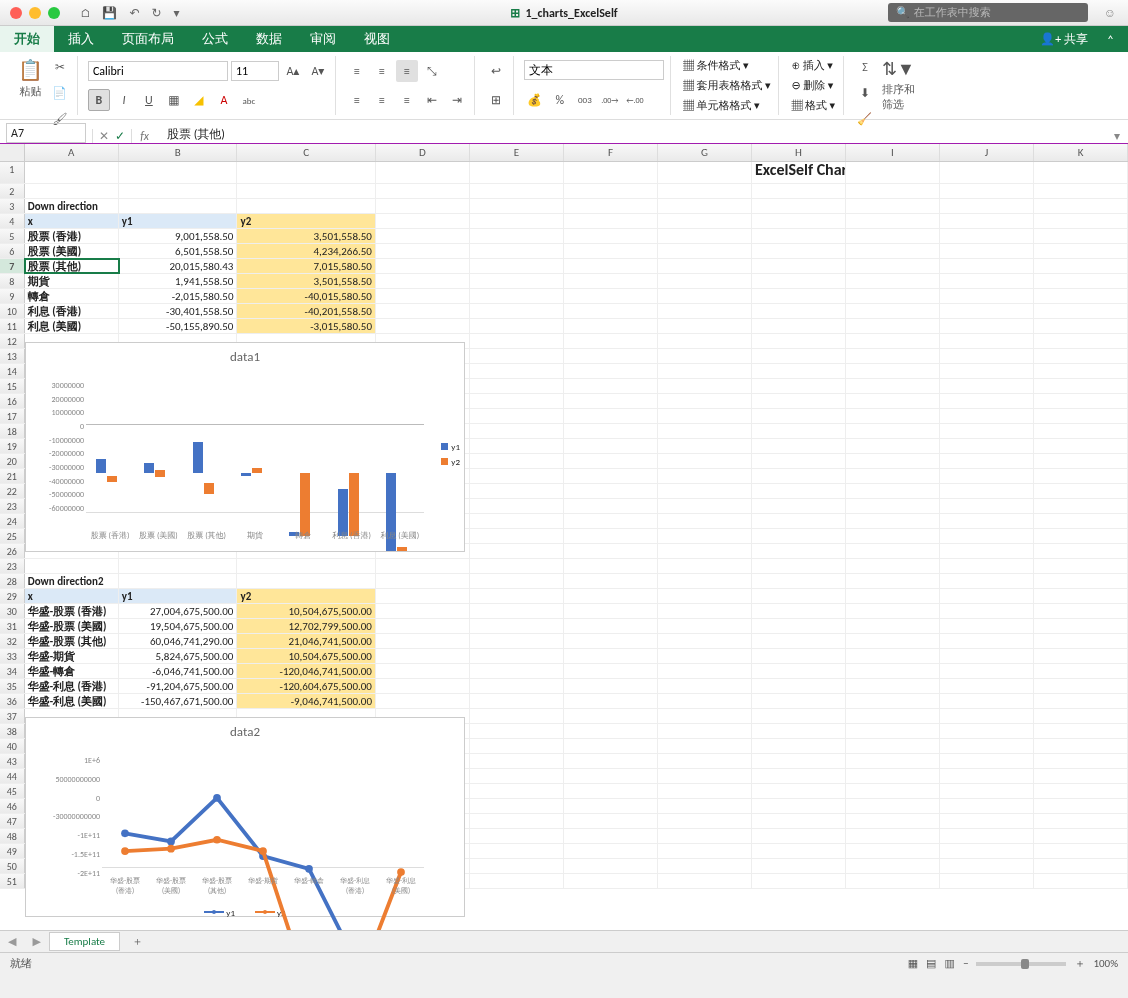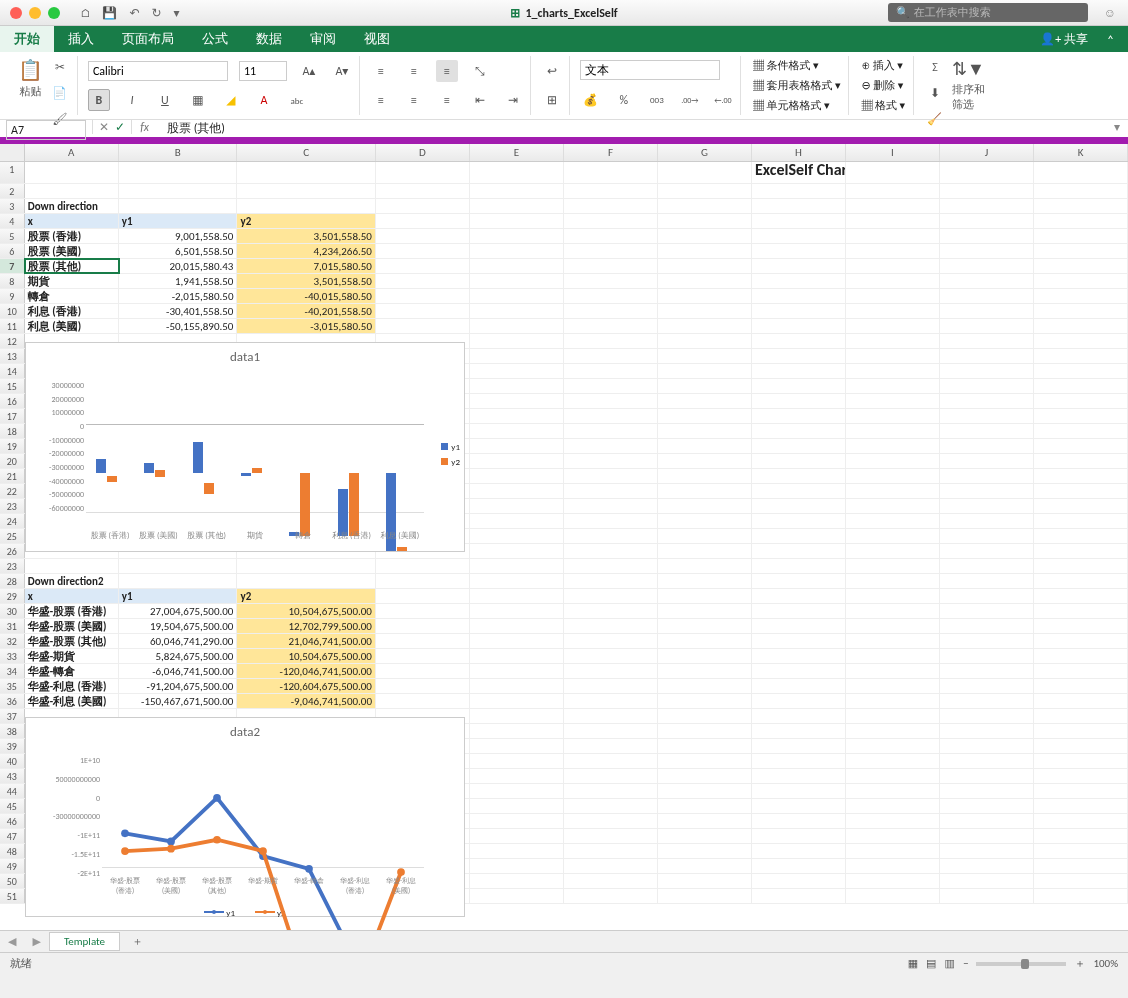--- a/index.html
+++ b/index.html
@@ -10,27 +10,27 @@
 .tred{background:#ff5f57}.tyel{background:#ffbd2e}.tgrn{background:#28c940}
 .tb-icons{display:flex;gap:12px;margin-left:20px;color:#666}
 .doc-title{position:absolute;left:50%;transform:translateX(-50%);display:flex;align-items:center;gap:5px;color:#222;font-weight:600}
 .searchbox{position:absolute;right:40px;background:#666;color:#ccc;border-radius:3px;padding:2px 8px;display:flex;align-items:center;gap:4px;font-size:11px;width:200px}
 .tabs{height:26px;background:#187c48;display:flex;align-items:center;color:#fff;font-size:13px;position:relative}
 .tab{padding:0 14px;height:100%;display:flex;align-items:center;cursor:pointer}
 .tab.active{background:#e8f5ee;color:#187c48;font-weight:600}
 .share{position:absolute;right:40px;color:#fff;font-size:12px}
 .ribbon{height:68px;background:#fff;border-bottom:1px solid #ddd;display:flex;padding:4px 6px;gap:4px}
 .rgroup{border-right:1px solid #e0e0e0;padding:0 6px;display:flex;flex-direction:column;justify-content:space-around}
-.rrow{display:flex;align-items:center;gap:11px}
+.rrow{display:flex;align-items:center;gap:3px}
 .bigbtn{display:flex;flex-direction:column;align-items:center;gap:2px;padding:2px 6px;color:#555;font-size:11px}
 .smbtn{width:22px;height:22px;display:flex;align-items:center;justify-content:center;border:1px solid transparent;border-radius:2px;color:#555}
 .fontname{width:140px;height:20px;border:1px solid #ccc;padding:0 4px;font-size:12px}
 .fontsize{width:48px;height:20px;border:1px solid #ccc;padding:0 4px;font-size:12px}
 .numfmt{width:140px;height:20px;border:1px solid #ccc;padding:0 4px;font-size:12px}
-.formulabar{height:24px;background:#fff;border-bottom:7px solid #a21caf;display:flex;align-items:flex-start}
+.formulabar{height:24px;background:#fff;border-bottom:1px solid #a21caf;display:flex;align-items:flex-end}
 .namebox{width:80px;height:20px;border:1px solid #ccc;margin:0 6px;padding:0 4px;font-size:12px;display:flex;align-items:center}
 .fbicons{display:flex;gap:6px;color:#888;padding:0 6px;border-left:1px solid #ddd;border-right:1px solid #ddd}
 .fx{font-style:italic;color:#777;padding:0 8px}
 .celltext{padding-left:10px}
 .gridwrap{position:relative;height:786px;background:#fff;overflow:hidden}
 .colhdr{display:flex;height:18px;background:linear-gradient(#f8f8f8,#eaeaea);border-bottom:1px solid #ccc;font-size:11px;color:#555}
 .corner{width:25px;border-right:1px solid #ccc;background:#eee}
 .ch{border-right:1px solid #ddd;text-align:center;line-height:18px}
 .grid{position:relative}
 .row{display:flex;height:15px;border-bottom:1px solid #eee;font-size:11px}
@@ -750,34 +750,20 @@
         <div class="cell " style="width: 95px;"></div>
         <div class="cell " style="width: 95px;"></div>
         <div class="cell " style="width: 95px;"></div>
         <div class="cell " style="width: 95px;"></div>
         <div class="cell " style="width: 95px;"></div>
         <div class="cell " style="width: 95px;"></div>
         <div class="cell " style="width: 95px;"></div>
       </div>
       <div class="row">
         <div class="rh">38</div>
-        <div class="cell " style="width: 95px;"></div>
-        <div class="cell " style="width: 120px;"></div>
-        <div class="cell " style="width: 140px;"></div>
-        <div class="cell " style="width: 95px;"></div>
-        <div class="cell " style="width: 95px;"></div>
-        <div class="cell " style="width: 95px;"></div>
-        <div class="cell " style="width: 95px;"></div>
-        <div class="cell " style="width: 95px;"></div>
-        <div class="cell " style="width: 95px;"></div>
-        <div class="cell " style="width: 95px;"></div>
-        <div class="cell " style="width: 95px;"></div>
-      </div>
-      <div class="row">
-        <div class="rh">39</div>
         <div class="cell " style="width: 95px;"></div>
         <div class="cell " style="width: 120px;"></div>
         <div class="cell " style="width: 140px;"></div>
         <div class="cell " style="width: 95px;"></div>
         <div class="cell " style="width: 95px;"></div>
         <div class="cell " style="width: 95px;"></div>
         <div class="cell " style="width: 95px;"></div>
         <div class="cell " style="width: 95px;"></div>
         <div class="cell " style="width: 95px;"></div>
         <div class="cell " style="width: 95px;"></div>
@@ -992,21 +978,21 @@
         <span>轉倉</span>
         <span>利息 (香港)</span>
         <span>利息 (美國)</span>
       </div>
   </div>
 
   <div class="chartbox linechart" style="top:573px;width:440px;height:200px">
     <div class="charttitle"><span>data2</span></div>
     <div class="chartarea">
       <div class="yaxis" id="y2ax" style="width:70px">
-          <div>1E+10</div>
+          <div>1E+6</div>
           <div>50000000000</div>
           <div>0</div>
           <div>-30000000000</div>
           <div>-1E+11</div>
           <div>-1.5E+11</div>
           <div>-2E+11</div>
         </div>
       <div class="plotarea" style="left:76px;bottom:35px">
         <svg class="chline" id="lines" viewBox="0 0 100 100" preserveAspectRatio="none">
             <polyline points="7.142857142857142,24.33177483333333 21.428571428571427,26.831774833333334 35.714285714285715,13.317752903333336 50,31.39177483333333 64.28571428571429,35.34891383333333 78.57142857142857,63.73489183333334 92.85714285714286,83.48922383333334" stroke="#4472c4" fill="none" stroke-width="1.2"></polyline>

